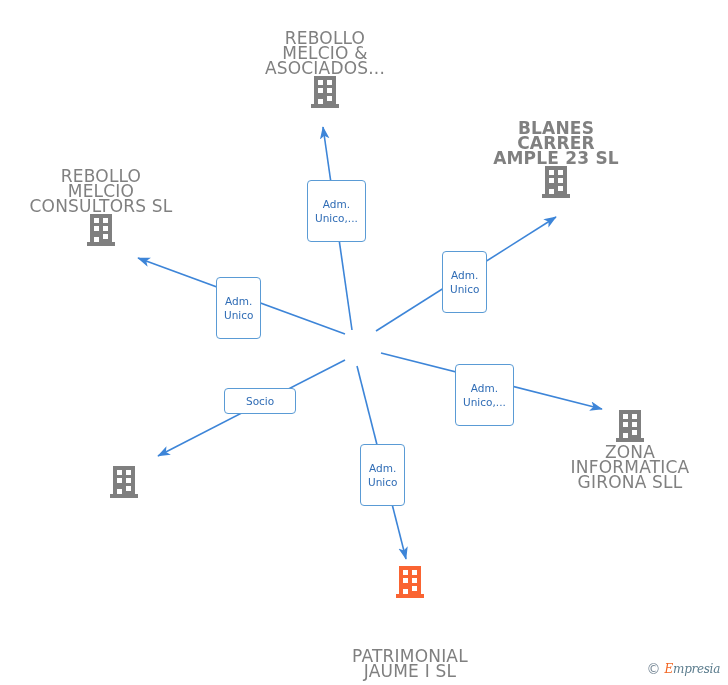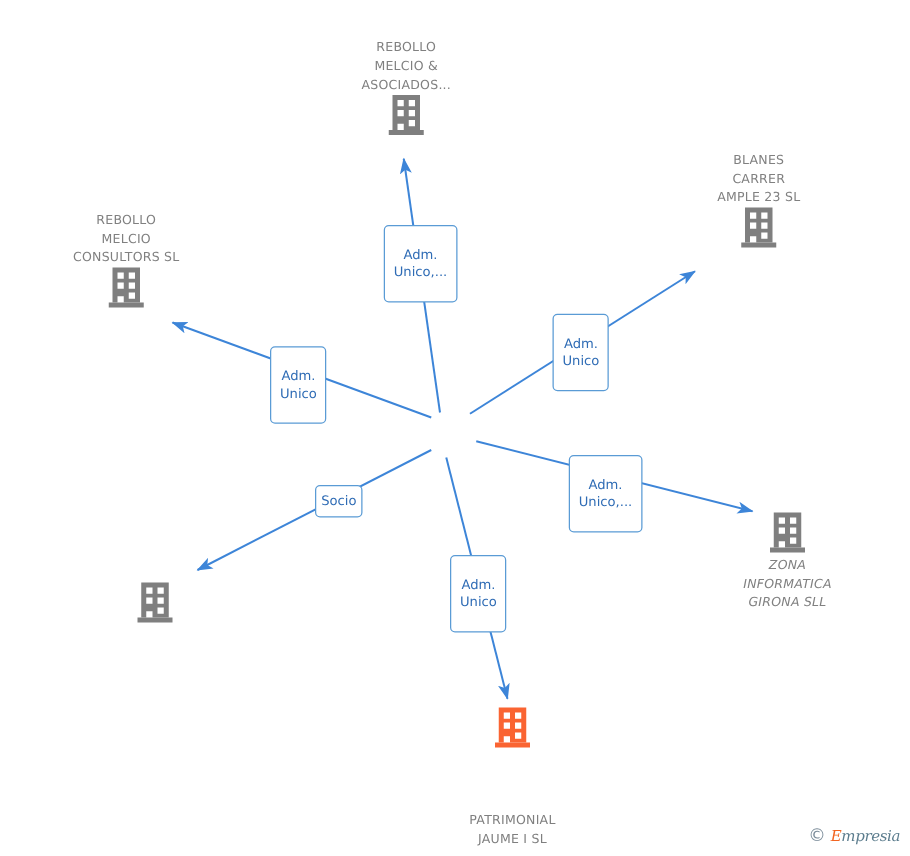--- a/index.html
+++ b/index.html
@@ -36,21 +36,21 @@
   .node {
     position: absolute;
     display: flex;
     flex-direction: column;
     align-items: center;
     width: 160px;
     margin-left: -80px;
   }
 
   .node-label {
-    font-size: 10px;
+    font-size: 17px;
     line-height: 15px;
     color: #808080;
     text-align: center;
     letter-spacing: 0.2px;
     white-space: pre-line;
   }
   .node-label.person {
     color: #7a7a7a;
   }
   .node-label.highlight {
@@ -188,42 +188,42 @@
 
   <div class="edge-label" style="left:442px; top:251px;">Adm.
 Unico</div>
 
   <div class="edge-label" style="left:216px; top:277px;">Adm.
 Unico</div>
 
   <div class="edge-label" style="left:455px; top:364px;">Adm.
 Unico,...</div>
 
-  <div class="edge-label" style="left:224px; top:388px; padding:5px 4px;margin-left:28px;">Socio</div>
+  <div class="edge-label" style="left:224px; top:388px; padding:5px 21px;">Socio</div>
 
   <div class="edge-label" style="left:360px; top:444px;">Adm.
 Unico</div>
 
   <div class="node" style="left:325px; top:31px;">
     <div class="node-label">REBOLLO
 MELCIO &amp;
 ASOCIADOS...</div>
     <div class="bldg">
       <div class="body"></div>
       <div class="win" style="left:7px;  top:4px;"></div>
       <div class="win" style="left:16px; top:4px;"></div>
       <div class="win" style="left:7px;  top:12px;"></div>
       <div class="win" style="left:16px; top:12px;"></div>
       <div class="win" style="left:16px; top:20px;"></div>
       <div class="door"></div>
       <div class="base"></div>
     </div>
   </div>
 
-  <div class="node" style="left:607px; top:121px;">
+  <div class="node" style="left:556px; top:121px;font-weight:bold;">
     <div class="node-label">BLANES
 CARRER
 AMPLE 23 SL</div>
     <div class="bldg">
       <div class="body"></div>
       <div class="win" style="left:7px;  top:4px;"></div>
       <div class="win" style="left:16px; top:4px;"></div>
       <div class="win" style="left:7px;  top:12px;"></div>
       <div class="win" style="left:16px; top:12px;"></div>
       <div class="win" style="left:16px; top:20px;"></div>
@@ -253,21 +253,21 @@
     <div class="bldg">
       <div class="body"></div>
       <div class="win" style="left:7px;  top:4px;"></div>
       <div class="win" style="left:16px; top:4px;"></div>
       <div class="win" style="left:7px;  top:12px;"></div>
       <div class="win" style="left:16px; top:12px;"></div>
       <div class="win" style="left:16px; top:20px;"></div>
       <div class="door"></div>
       <div class="base"></div>
     </div>
-    <div class="node-label" style="margin-top:3px;font-style:italic;">ZONA
+    <div class="node-label" style="margin-top:3px;">ZONA
 INFORMATICA
 GIRONA SLL</div>
   </div>
 
   <div class="node" style="left:124px; top:466px;">
     <div class="bldg">
       <div class="body"></div>
       <div class="win" style="left:7px;  top:4px;"></div>
       <div class="win" style="left:16px; top:4px;"></div>
       <div class="win" style="left:7px;  top:12px;"></div>

